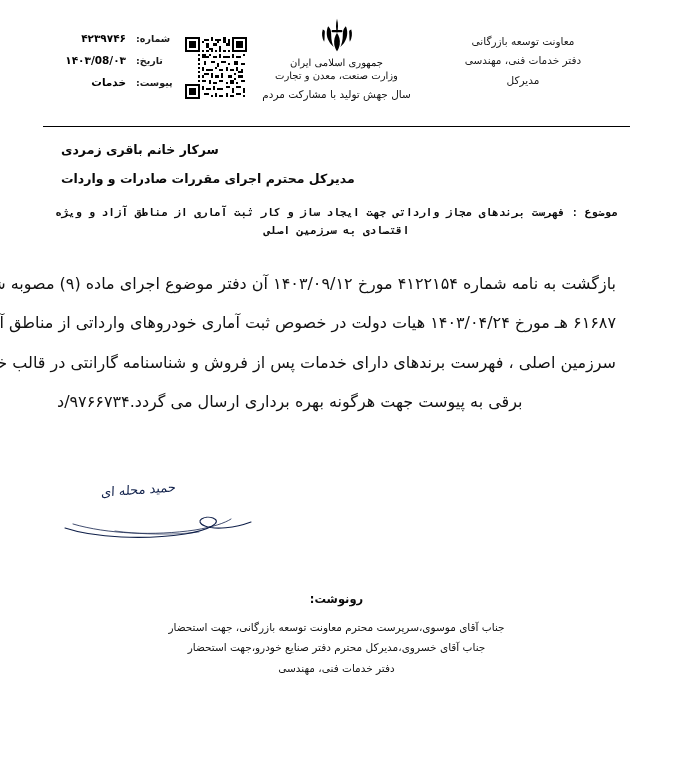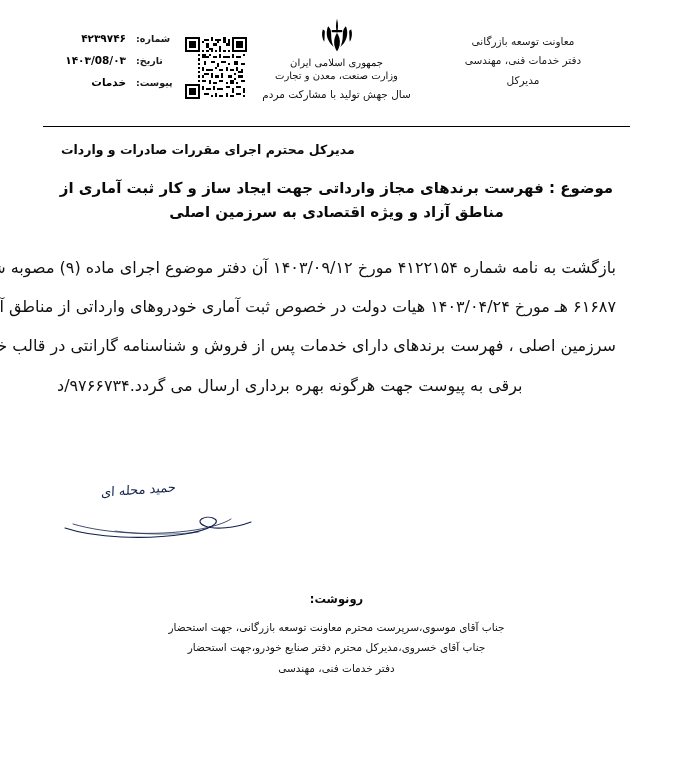--- a/index.html
+++ b/index.html
@@ -150,26 +150,27 @@
     color: #0a0a0a;
   }
   .addressee .a-role {
     font-size: 12.5px;
     font-weight: bold;
     margin-bottom: 19px;
     color: #0a0a0a;
   }
 
   .subject {
-    font-size: 15px;
+    font-size: 11px;
     font-weight: bold;
     text-align: center;
     margin-bottom: 24px;
     color: #0a0a0a;
     line-height: 1.6;
+    font-family: Liberation Mono, monospace;
   }
 
   .greeting {
     text-align: left;
     padding-left: 18px;
     font-size: 11.5px;
     font-weight: bold;
     margin-bottom: 18px;
     color: #0a0a0a;
   }
@@ -393,20 +394,21 @@
         </g>
       </svg>
     </div>
   </div>
 
   <div class="divider"></div>
 
   <div class="content">
 
     <div class="addressee">
+      <div class="a-name">سرکار خانم باقری زمردی</div>
       <div class="a-role">مدیرکل محترم اجرای مقررات صادرات و واردات</div>
     </div>
 
     <div class="subject">موضوع : فهرست برندهای مجاز وارداتی جهت ایجاد ساز و کار ثبت آماری از مناطق آزاد و ویژه اقتصادی به سرزمین اصلی</div>
 
 
     <div class="paragraph">
       <span class="pline">بازگشت به نامه شماره ۴۱۲۲۱۵۴ مورخ ۱۴۰۳/۰۹/۱۲ آن دفتر موضوع اجرای ماده (۹) مصوبه شماره ۶۶۵۲۸/ث</span>
       <span class="pline">۶۱۶۸۷ هـ مورخ ۱۴۰۳/۰۴/۲۴ هیات دولت در خصوص ثبت آماری خودروهای وارداتی از مناطق آزاد و ویژه اقتصادی به</span>
       <span class="pline">سرزمین اصلی ، فهرست برندهای دارای خدمات پس از فروش و شناسنامه گارانتی در قالب خودروهای سواری بنزینی و</span>

